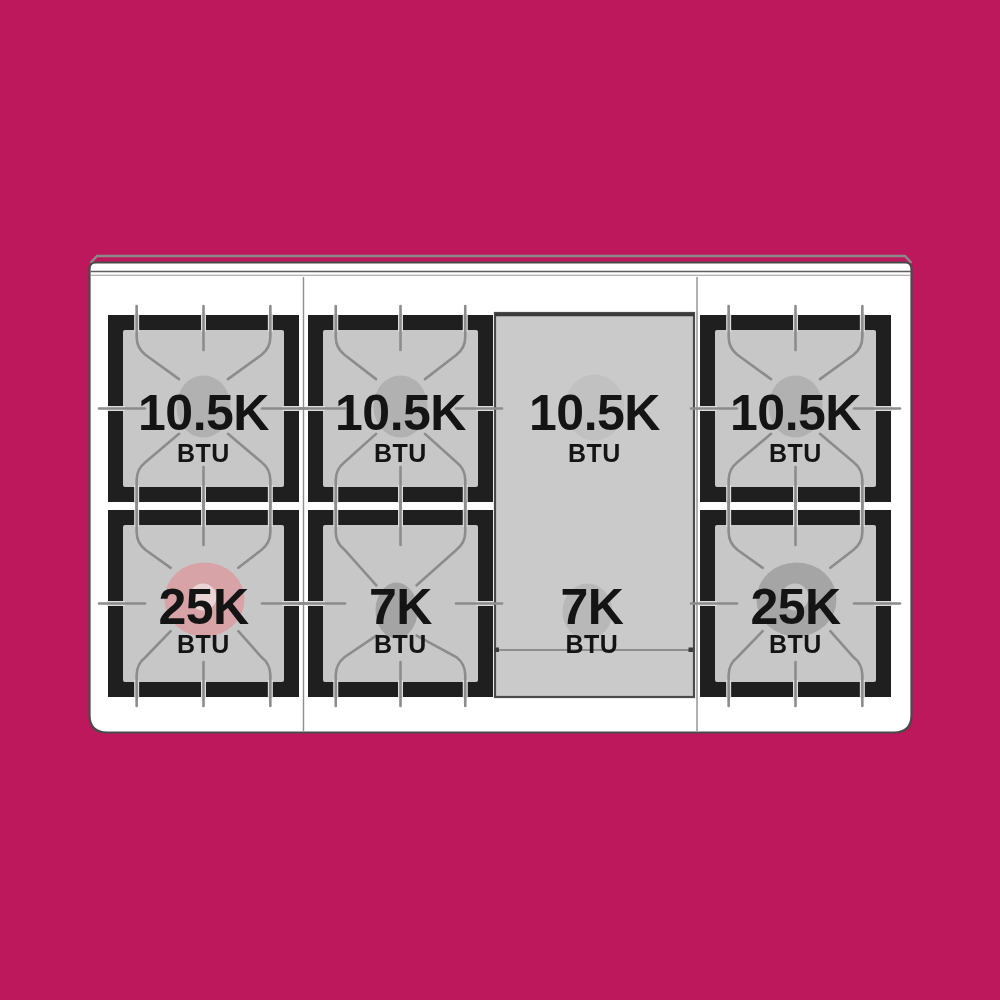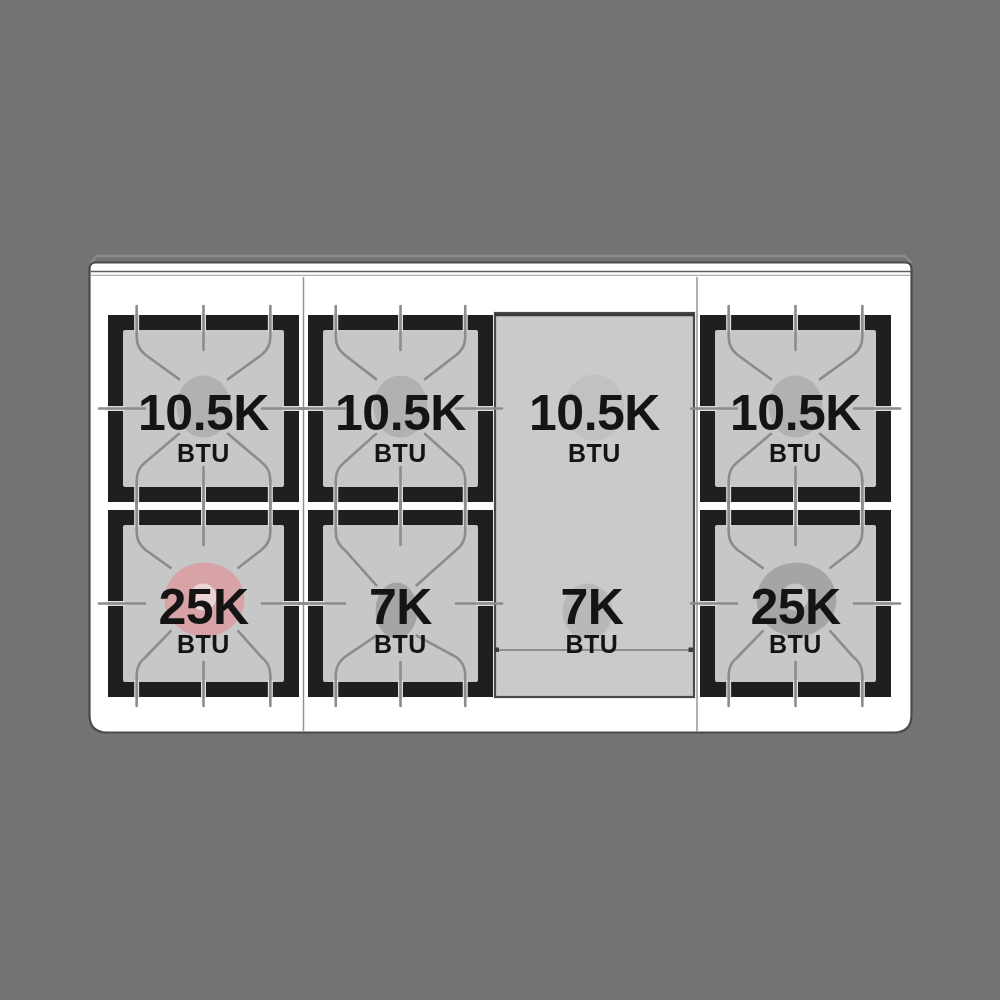--- a/index.html
+++ b/index.html
@@ -1,16 +1,16 @@
 <!DOCTYPE html>
 <html><head>
 <meta charset="utf-8">
 <style>
   html,body{margin:0;padding:0;background:#ffffff;}
-  .stage{width:1000px;height:1000px;position:relative;background:#737373;overflow:hidden;}
+  .stage{width:1000px;height:1000px;position:relative;background:#be185d;overflow:hidden;}
   svg{display:block;}
   text{font-family:"Liberation Sans","DejaVu Sans",sans-serif;fill:#141414;}
   .big-label{font-size:50px;font-weight:700;letter-spacing:-0.5px;}
   .unit-label{font-size:25px;font-weight:700;letter-spacing:0.5px;}
 </style>
 </head>
 <body>
 
 <div class="stage">
   <svg id="diagram-svg" width="1000" height="1000" viewBox="0 0 1000 1000">

